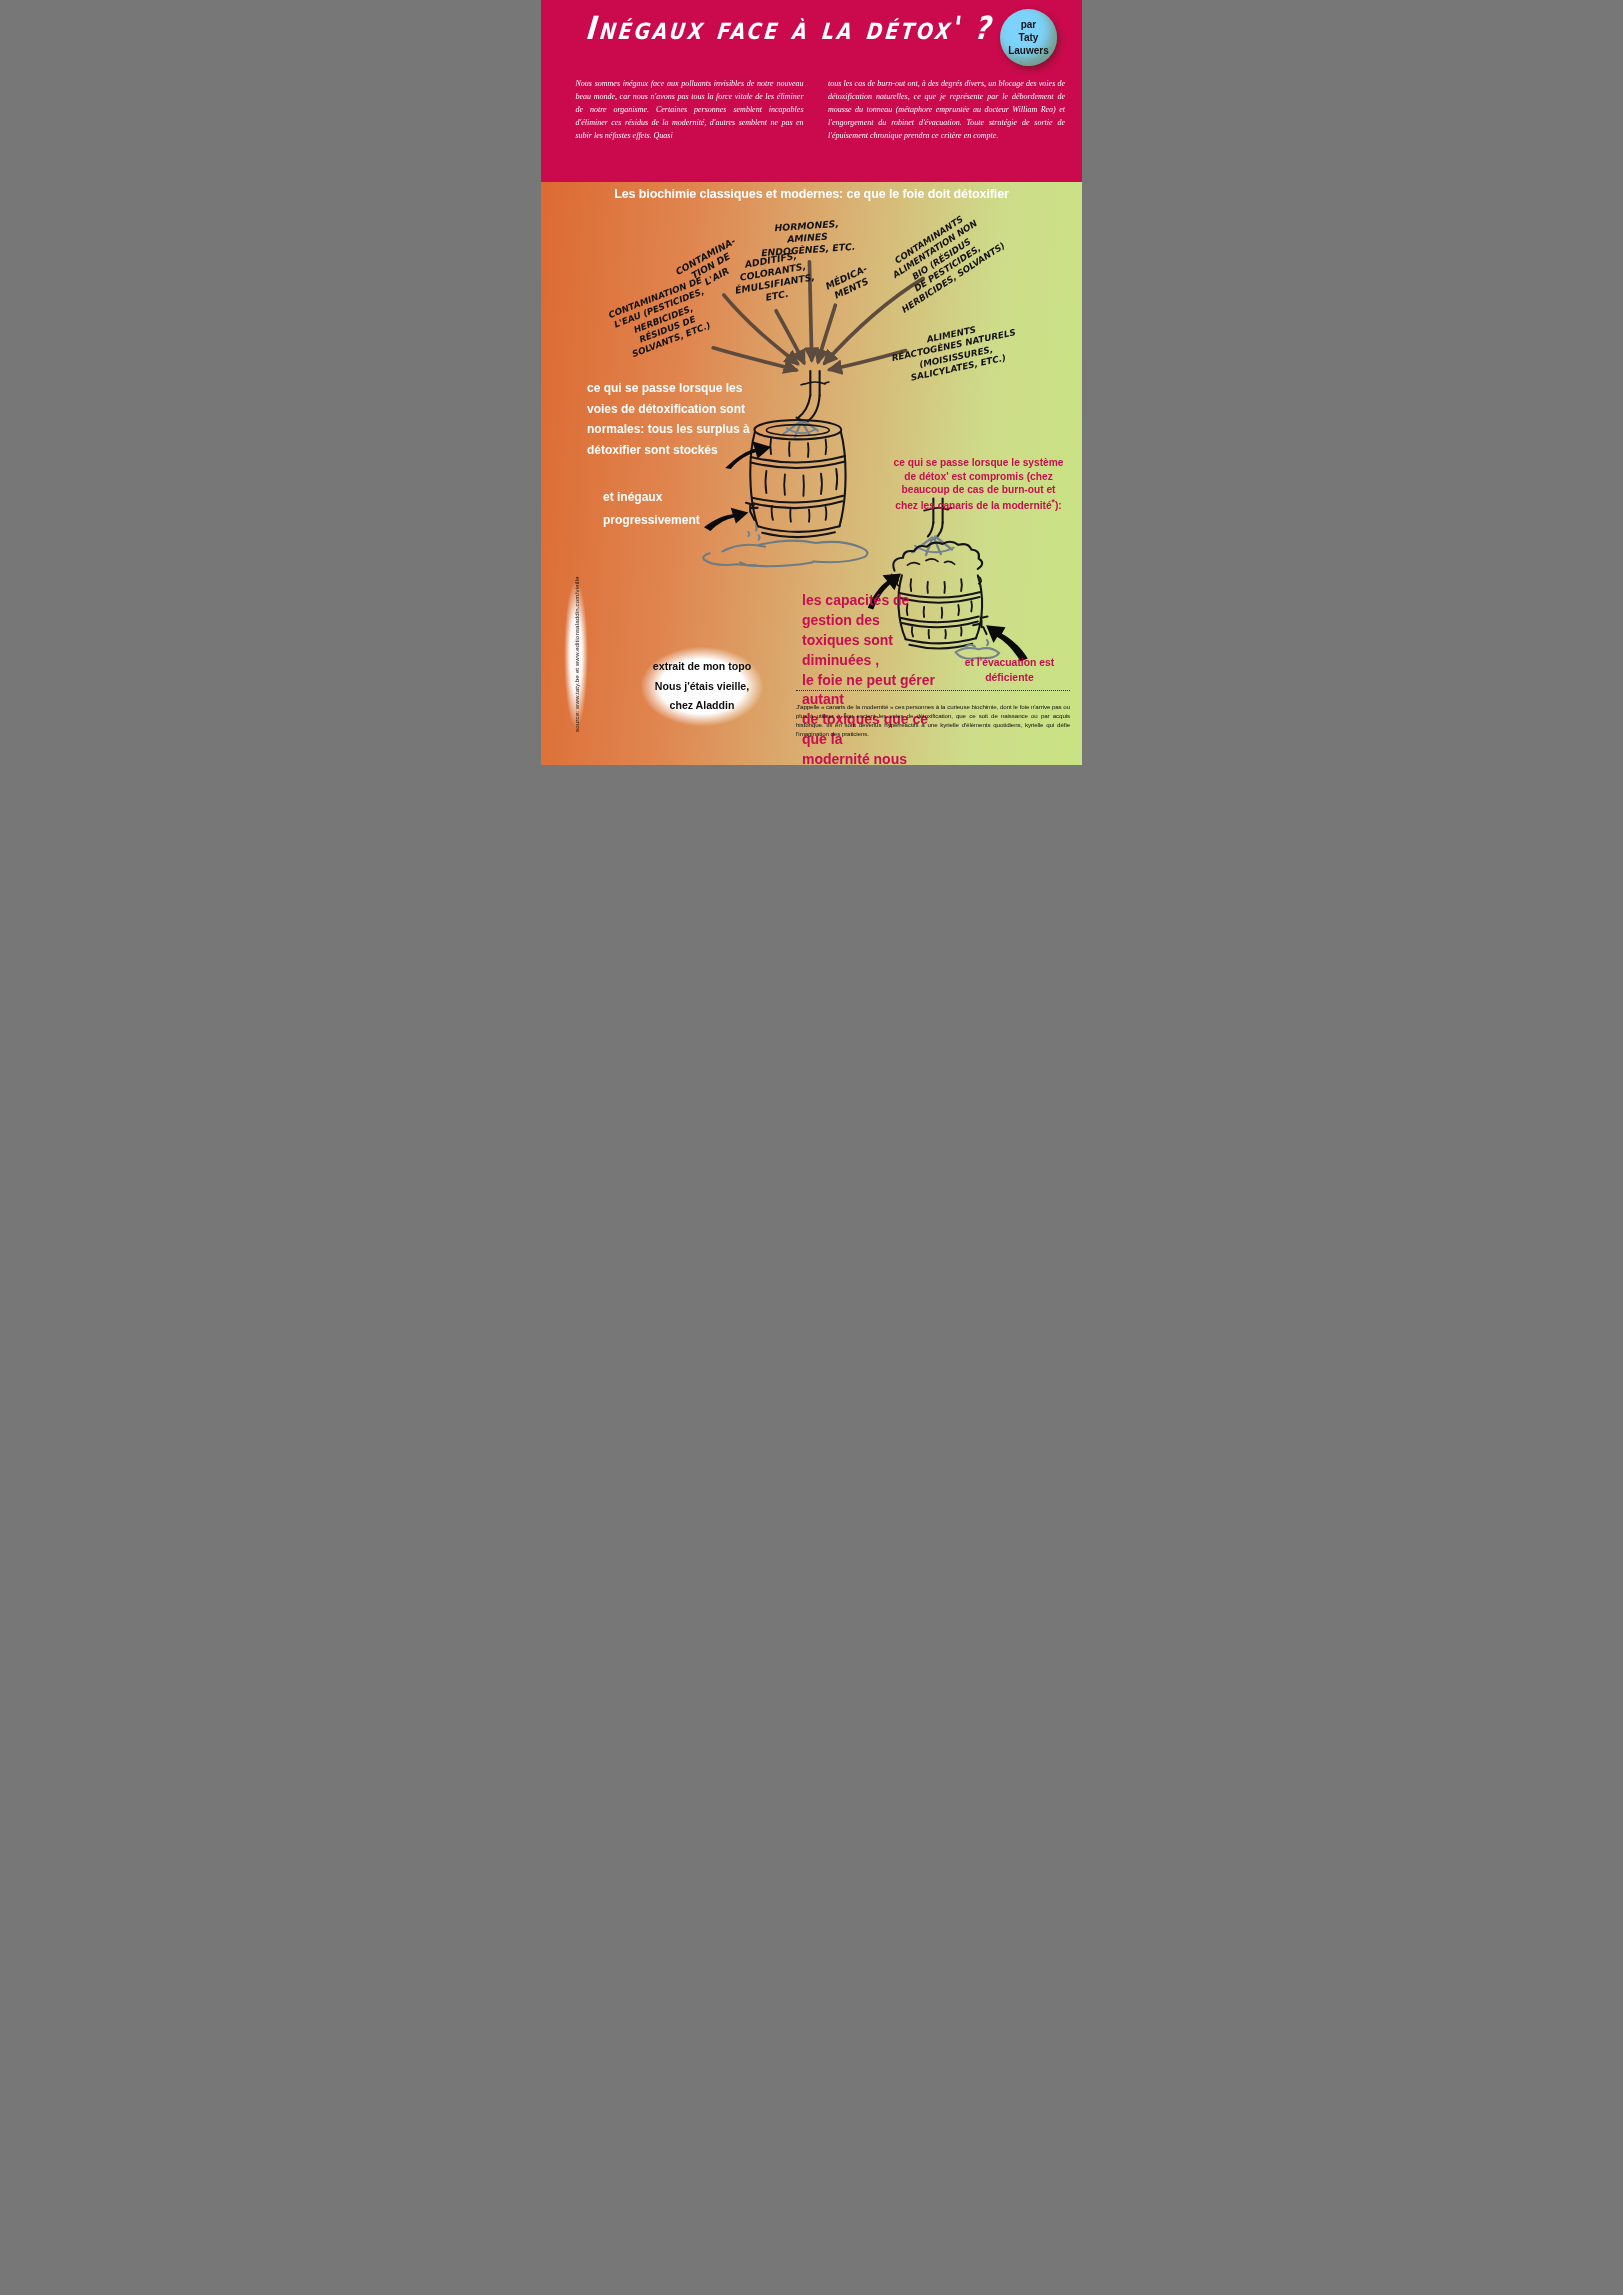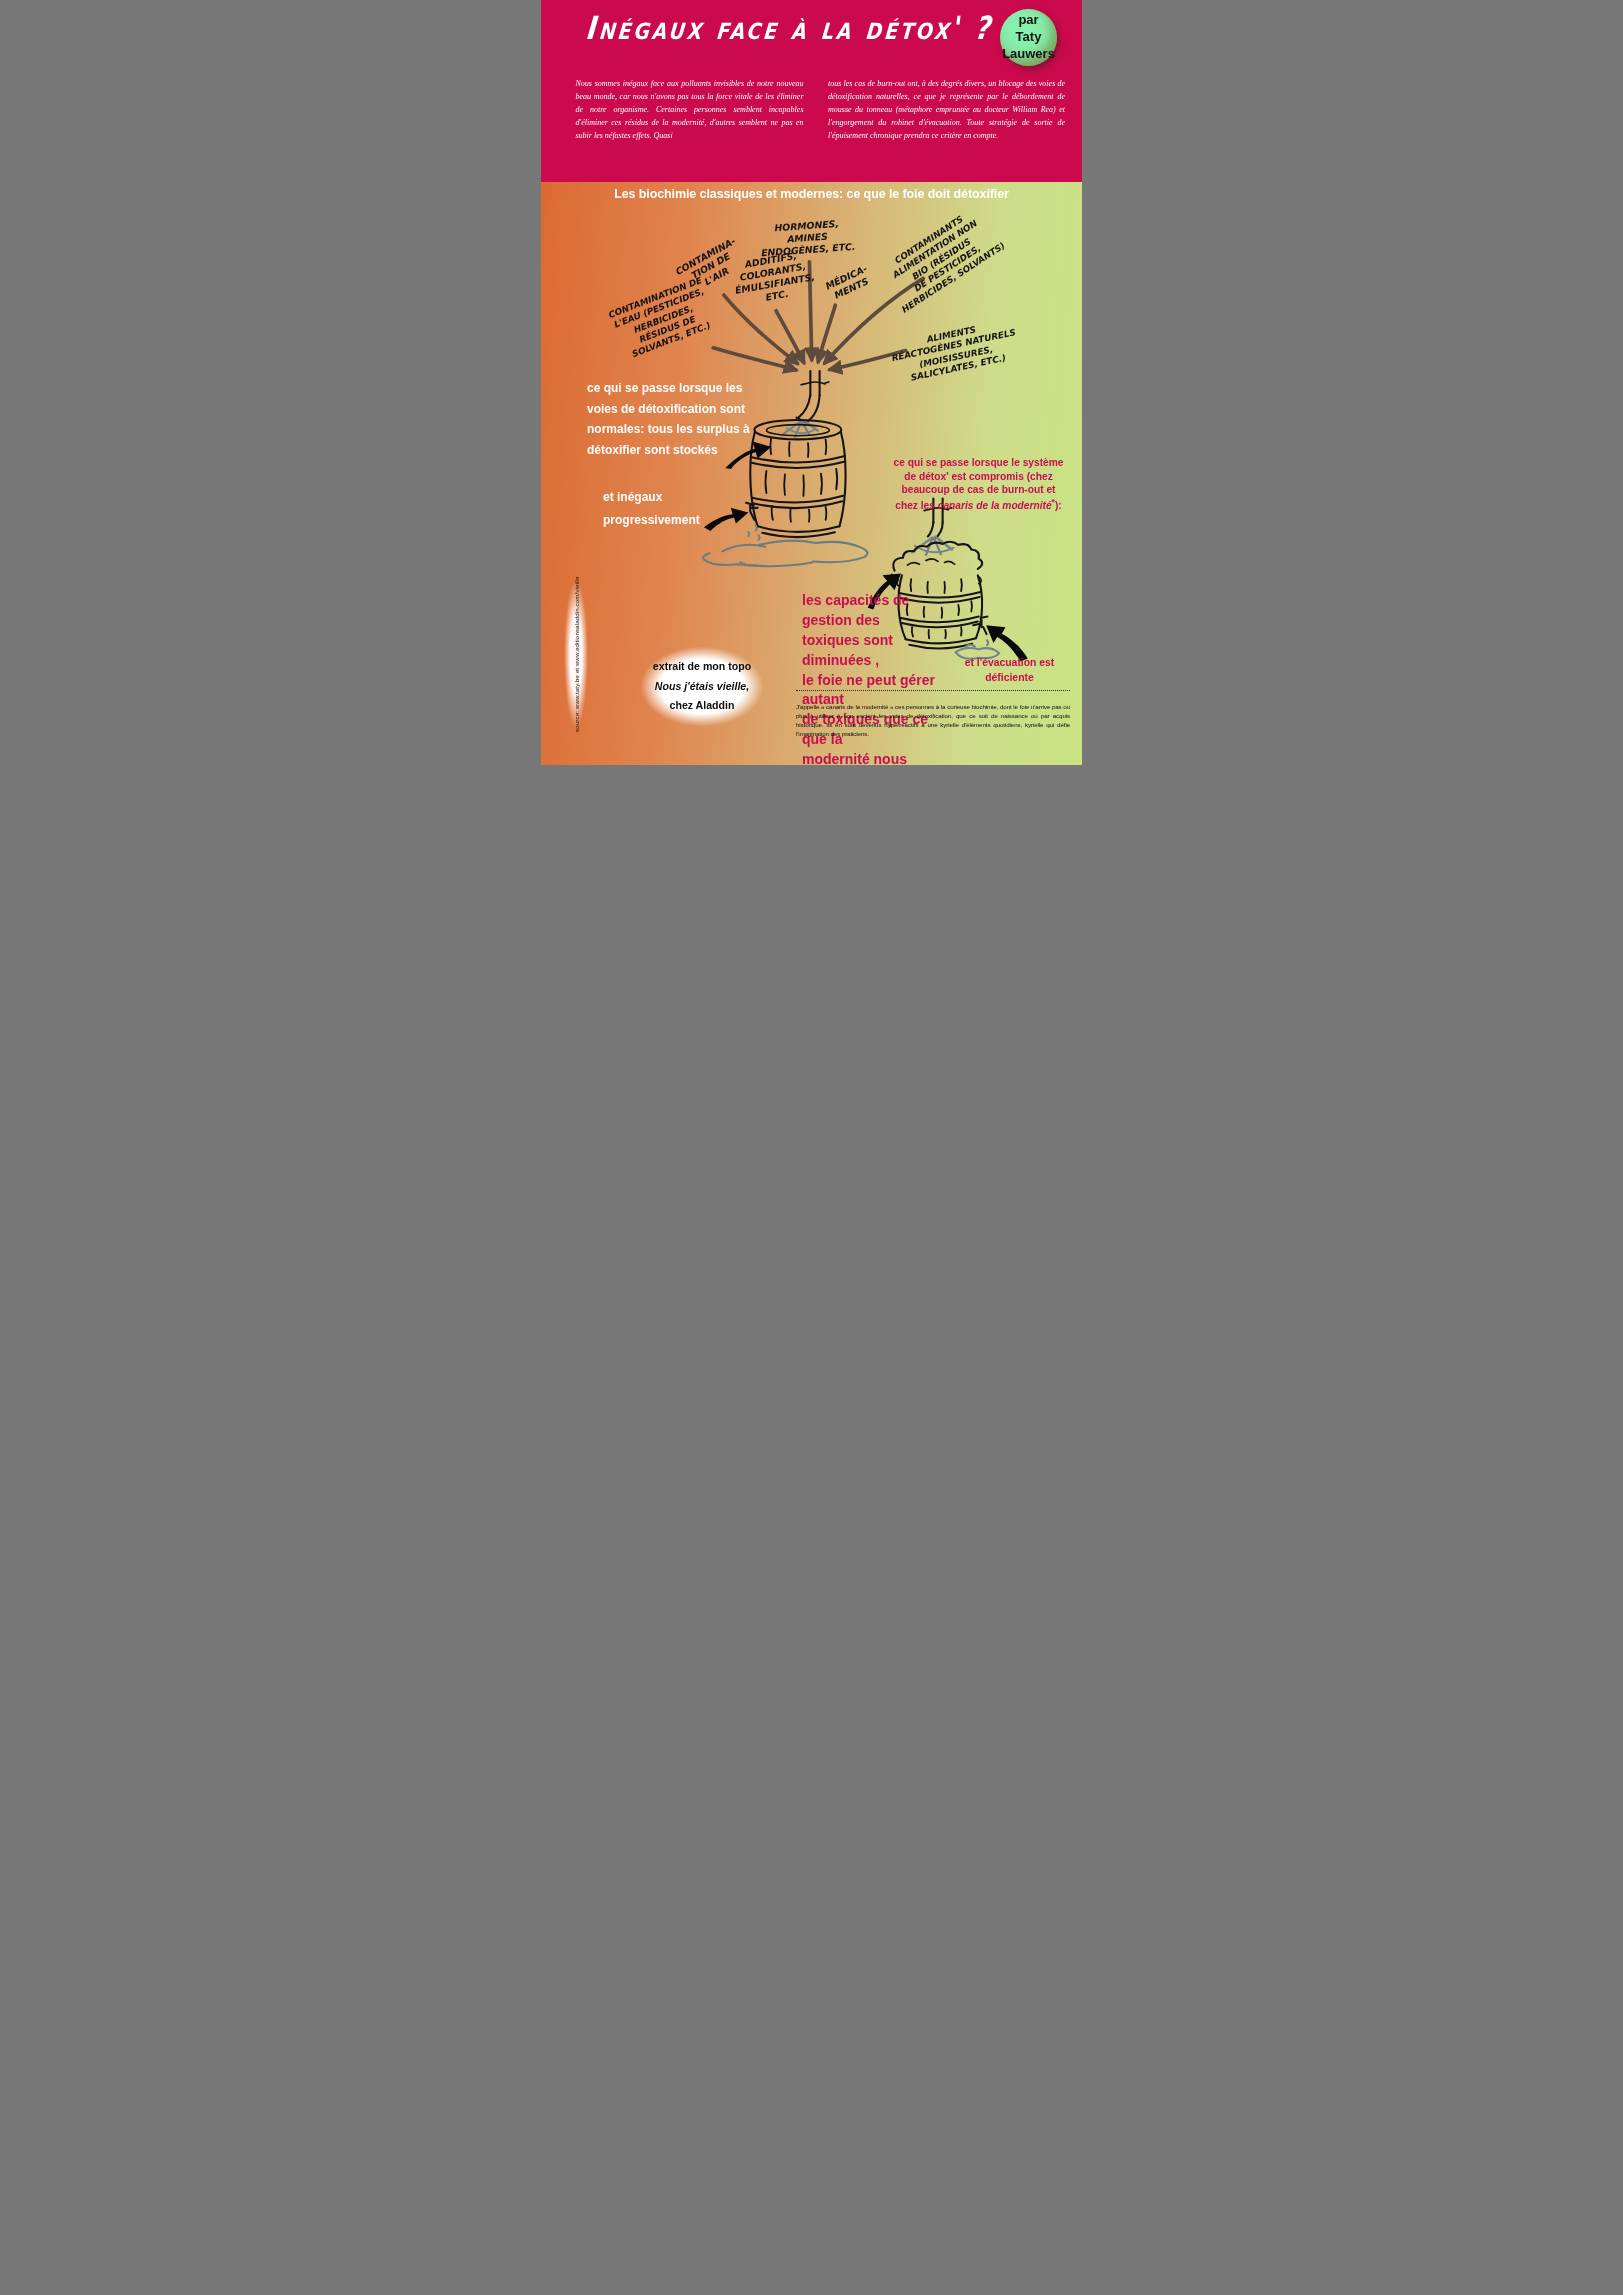--- a/index.html
+++ b/index.html
@@ -10,24 +10,24 @@
   }
   
   .header{position:absolute;left:0;top:0;width:100%;height:182px;background:#cb0a4d;z-index:3;}
   .title{
     position:absolute;left:18.5px;top:12px;width:463px;margin:0;text-align:center;color:#ffffff;
     font-family:"DejaVu Sans", sans-serif;font-weight:bold;font-style:italic;font-variant:small-caps;
     font-size:27px;letter-spacing:2.8px;transform:skewX(-7deg) scaleY(1.18);transform-origin:center;
   }
   .badge{
     position:absolute;left:459px;top:9.3px;width:57px;height:57px;border-radius:50%;
-    background:#86efac;
+    background:#7dd3fc;
     box-shadow:inset -5.6px -7.4px 10.2px rgba(110,100,30,.5), 2.3px 3.2px 6.5px rgba(40,30,10,.45);
     display:flex;align-items:center;justify-content:center;text-align:center;
-    color:#141414;font-weight:bold;font-size:13px;line-height:1.3;white-space:pre-line;
+    color:#141414;font-weight:bold;font-size:10px;line-height:1.3;white-space:pre-line;
   }
   .intro{
     position:absolute;margin:10px;color:#ffffff;text-align:justify;
     font-family:"Liberation Serif", serif;font-style:italic;font-size:8px;line-height:1.62;
   }
   .intro-left{left:24.5px;top:68px;width:228px;}
   .intro-right{left:277px;top:68px;width:237px;}
   
   .heading{
     position:absolute;left:39px;top:187px;width:463px;text-align:center;z-index:2;
@@ -48,21 +48,21 @@
   .caption-white{
     position:absolute;z-index:2;color:#ffffff;font-weight:bold;font-size:12px;line-height:1.72;
     white-space:pre-line;
   }
   .cap-normal1{left:46px;top:378px;width:185px;}
   .cap-normal2{left:62px;top:486px;width:148px;line-height:1.9;}
   .caption-crimson{position:absolute;z-index:2;color:#c60f50;font-weight:bold;}
   .cap-compromised{left:352px;top:456px;width:171px;font-size:10.2px;line-height:1.34;text-align:center;}
   .cap-capacities{left:261px;top:591px;width:148px;font-size:14px;line-height:1.42;white-space:pre-line;}
   .cap-evacuation{left:419px;top:656px;width:99px;font-size:10.4px;line-height:1.4;text-align:center;white-space:pre-line;}
-  .italic{font-style:italic;}
+  .italic{}
   
   .blob{
     position:absolute;left:80px;top:634px;width:162px;height:105px;z-index:2;
     background:radial-gradient(ellipse 50% 50% at center,#ffffff 52%,rgba(255,255,255,0) 76%);
     display:flex;flex-direction:column;justify-content:center;align-items:center;text-align:left;
     color:#0e0e0e;font-weight:bold;font-size:10.6px;line-height:1.85;
   }
   
   .source-strip{
     position:absolute;left:18.5px;top:555px;width:32px;height:199px;z-index:2;

